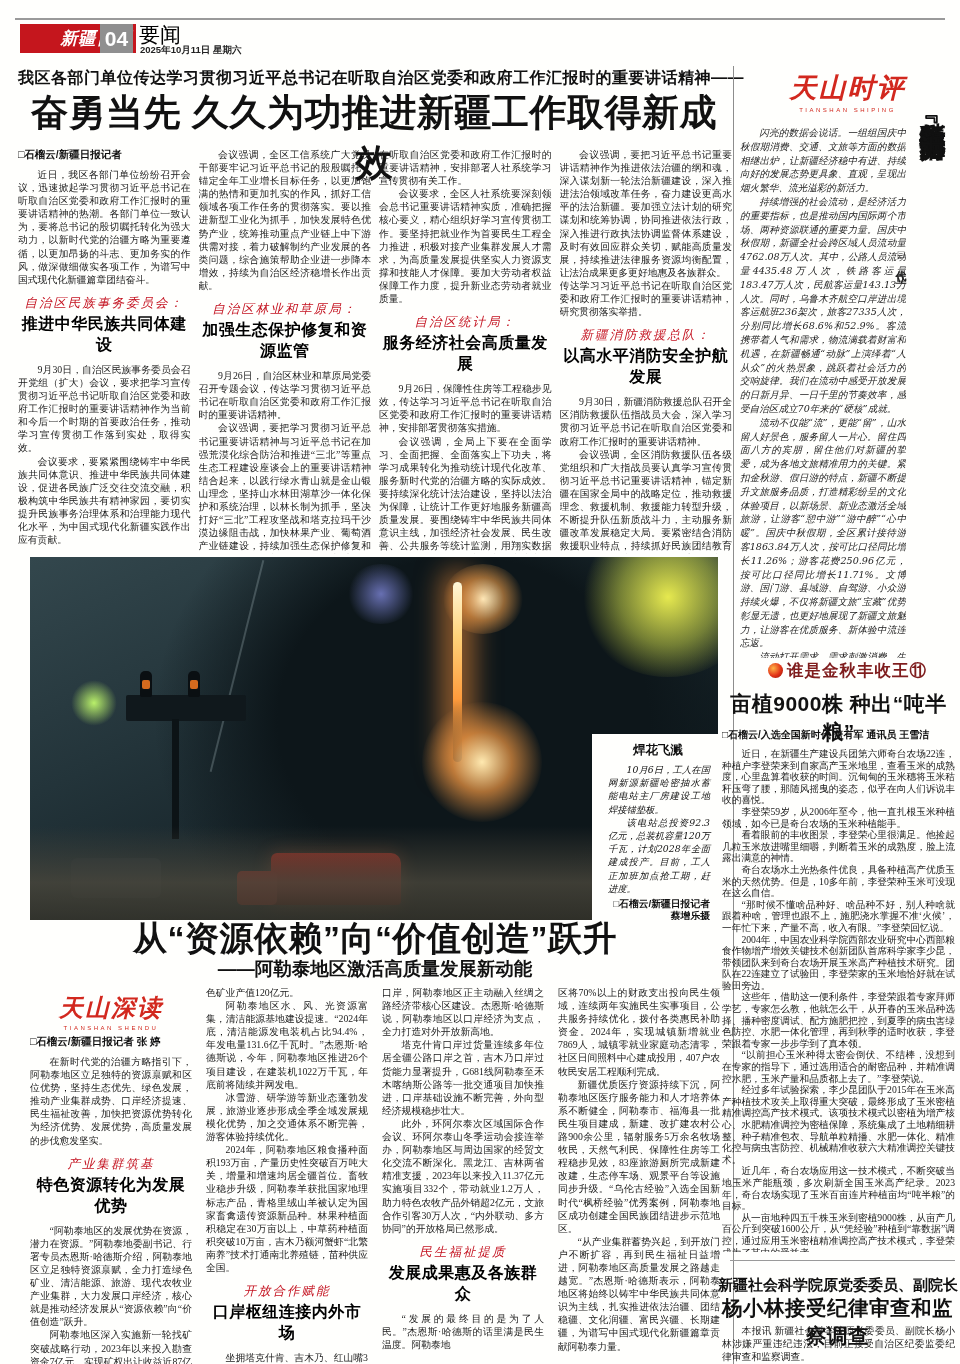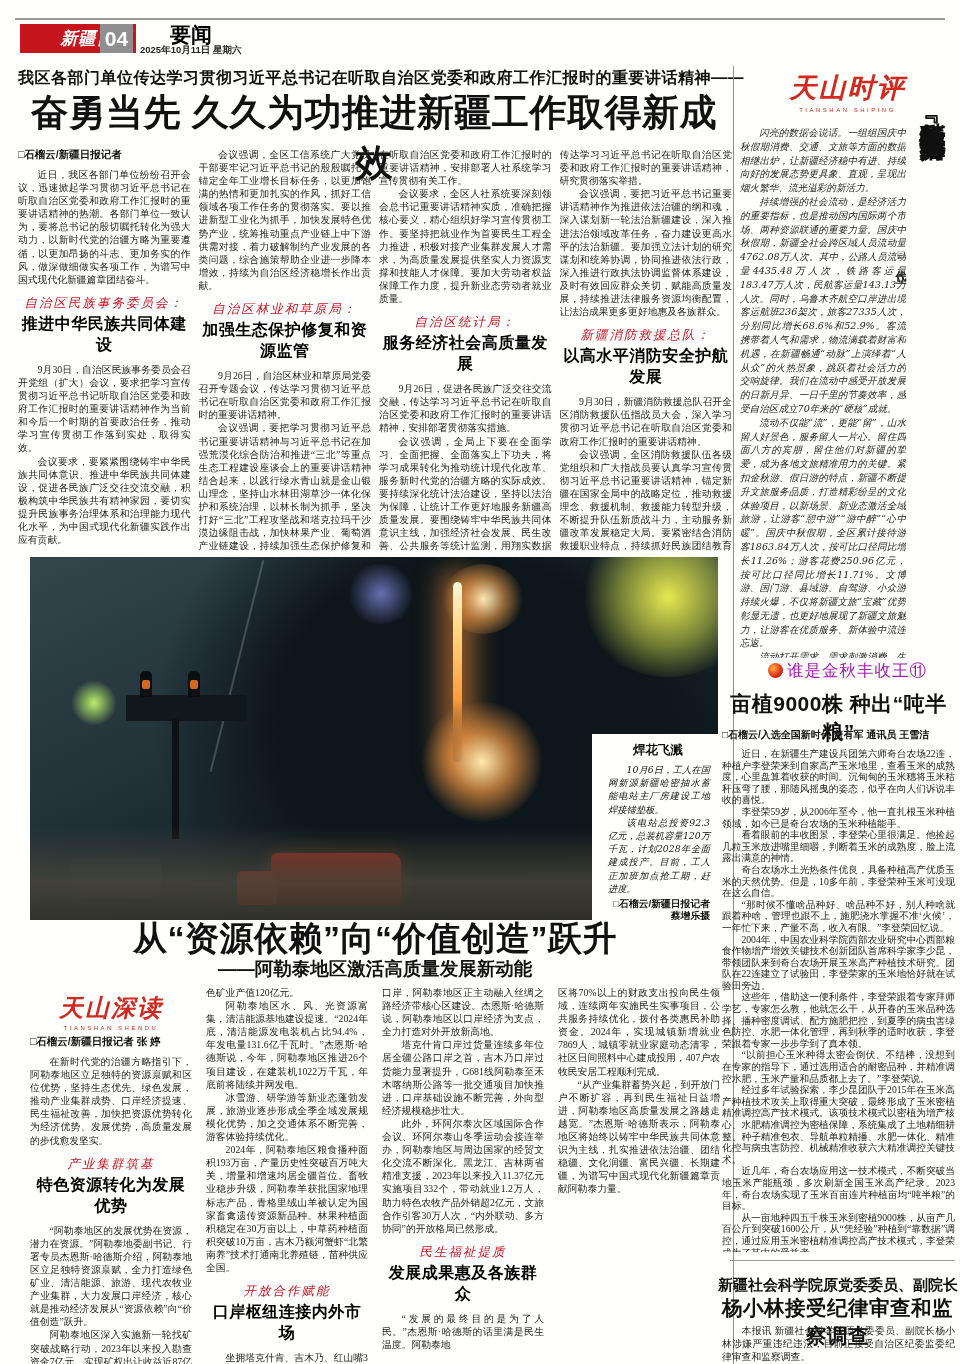--- a/index.html
+++ b/index.html
@@ -10,21 +10,21 @@
   
   .top-rule{position:absolute;left:15px;top:18px;width:930px;height:2px;background:#9a9a9a;}
   .masthead{position:absolute;left:20px;top:24px;height:34px;}
   .brand-box{position:absolute;left:0;top:0;width:79px;height:29px;background:#c5161d;color:#fff;
              font-family:"DejaVu Serif",serif;font-weight:900;font-style:italic;font-size:17px;
              display:flex;align-items:center;justify-content:center;letter-spacing:1px;padding-left:37px;}
   .page-box{position:absolute;left:80px;top:0;width:33px;height:29px;background:#8f8f8f;color:#fff;
             font-family:"Liberation Sans",sans-serif;font-weight:700;font-size:21px;
             display:flex;align-items:center;justify-content:center;}
   .section-name{position:absolute;left:119px;top:-3px;font-family:"Liberation Sans",sans-serif;
-                font-weight:700;font-size:21px;color:#000;white-space:nowrap;margin-left:31px;}
+                font-weight:400;font-size:21px;color:#000;white-space:nowrap;}
   .date-line{position:absolute;left:120px;top:20px;font-family:"Liberation Sans",sans-serif;
              font-weight:700;font-size:9.5px;color:#222;white-space:nowrap;text-align:center;}
 
   
   .lead-kicker{position:absolute;left:18px;top:68px;width:712px;font-family:"Liberation Sans",sans-serif;
                font-weight:700;font-size:16px;letter-spacing:.5px;white-space:nowrap;}
   .lead-headline{position:absolute;left:18px;top:88px;width:712px;text-align:center;
                  font-family:"Liberation Sans",sans-serif;font-weight:900;font-size:37px;letter-spacing:.5px;}
   .lead-cols{position:absolute;left:18px;top:148px;width:714px;height:406px;display:flex;gap:8px;overflow:hidden;}
   .col{flex:1;overflow:hidden;}
@@ -78,21 +78,21 @@
   .shiping-body{position:absolute;left:740px;top:126px;width:166px;height:532px;overflow:hidden;}
   .shiping-body .para{font-family:"DejaVu Serif",serif;font-style:italic;font-size:9.6px;line-height:13.8px;color:#222;}
   .shiping-vhead{position:absolute;left:913px;top:102px;height:400px;writing-mode:vertical-rl;text-orientation:upright;
                  font-family:"Liberation Sans",sans-serif;font-weight:900;font-size:26px;line-height:40px;letter-spacing:1px;color:#111;}
   .shiping-vby{position:absolute;left:893px;top:248px;writing-mode:vertical-rl;text-orientation:upright;
                font-family:"Liberation Sans",sans-serif;font-weight:700;font-size:11px;color:#222;letter-spacing:2px;}
 
   .badge{position:absolute;left:740px;top:660px;width:215px;text-align:center;white-space:nowrap;}
   .badge .dot{display:inline-block;width:15px;height:15px;border-radius:50%;vertical-align:-2px;margin-right:4px;
               background:radial-gradient(circle at 35% 35%,#ffb347 0%,#e23318 55%,#8e1208 100%);}
-  .badge .btxt{font-family:"Liberation Sans",sans-serif;font-weight:400;font-size:16.5px;color:#a21caf;
+  .badge .btxt{font-family:"Liberation Sans",sans-serif;font-weight:700;font-size:16.5px;color:#7f1d1d;
                letter-spacing:1px;text-shadow:0 0 1px #fff;text-align:right;}
   .harvest-headline{position:absolute;left:722px;top:690px;width:233px;text-align:center;
                     font-family:"Liberation Sans",sans-serif;font-weight:900;font-size:21px;letter-spacing:.5px;}
   .harvest-byline{position:absolute;left:722px;top:728px;width:233px;font-family:"Liberation Sans",sans-serif;
                   font-weight:700;font-size:10px;}
   .harvest-body{position:absolute;left:722px;top:748px;width:233px;height:504px;overflow:hidden;}
   .harvest-body .para{font-size:9.7px;line-height:11.6px;}
 
   .rail-hr{position:absolute;left:730px;top:1260px;width:225px;height:1px;background:#9a9a9a;}
   .brief-kicker{position:absolute;left:718px;top:1276px;width:240px;text-align:center;
@@ -150,26 +150,26 @@
         <p class="para" data-interactable="false">9月26日，自治区林业和草原局党委召开专题会议，传达学习贯彻习近平总书记在听取自治区党委和政府工作汇报时的重要讲话精神。</p>
         <p class="para" data-interactable="false">会议强调，要把学习贯彻习近平总书记重要讲话精神与习近平总书记在加强荒漠化综合防治和推进“三北”等重点生态工程建设座谈会上的重要讲话精神结合起来，以践行绿水青山就是金山银山理念，坚持山水林田湖草沙一体化保护和系统治理，以林长制为抓手，坚决打好“三北”工程攻坚战和塔克拉玛干沙漠边缘阻击战，加快林果产业、葡萄酒产业链建设，持续加强生态保护修复和资源监管，推动新疆林草事业高质量发展。</p>
       </div>
     <div class="col" data-interactable="false">
         <p class="para noind" data-interactable="false">在听取自治区党委和政府工作汇报时的重要讲话精神，安排部署人社系统学习宣传贯彻有关工作。</p>
         <p class="para" data-interactable="false">会议要求，全区人社系统要深刻领会总书记重要讲话精神实质，准确把握核心要义，精心组织好学习宣传贯彻工作。要坚持把就业作为首要民生工程全力推进，积极对接产业集群发展人才需求，为高质量发展提供坚实人力资源支撑和技能人才保障。要加大劳动者权益保障工作力度，提升新业态劳动者就业质量。</p>
         <div class="subhead" data-interactable="false">
           <div class="sh1" data-interactable="false">自治区统计局：</div>
           <div class="sh2" data-interactable="false">服务经济社会高质量发展</div>
         </div>
-        <p class="para" data-interactable="false">9月26日，促进各民族广泛交往交流交融，传达学习习近平总书记在听取自治区党委和政府工作汇报时的重要讲话精神，安排部署贯彻落实措施。</p>
+        <p class="para" data-interactable="false">9月26日，保障性住房等工程稳步见效，传达学习习近平总书记在听取自治区党委和政府工作汇报时的重要讲话精神，安排部署贯彻落实措施。</p>
         <p class="para" data-interactable="false">会议强调，全局上下要在全面学习、全面把握、全面落实上下功夫，将学习成果转化为推动统计现代化改革、服务新时代党的治疆方略的实际成效。要持续深化统计法治建设，坚持以法治为保障，让统计工作更好地服务新疆高质量发展。要围绕铸牢中华民族共同体意识主线，加强经济社会发展、民生改善、公共服务等统计监测，用翔实数据展现各族群众共建共享、交往交流交融的生动实践，展现中国式现代化新疆实践的丰硕成果。</p>
       </div>
     <div class="col" data-interactable="false">
+        <p class="para" data-interactable="false">会议强调，要把习近平总书记重要讲话精神作为推进依法治疆的纲和魂，深入谋划新一轮法治新疆建设，深入推进法治领域改革任务，奋力建设更高水平的法治新疆。要加强立法计划的研究谋划和统筹协调，协同推进依法行政，深入推进行政执法协调监督体系建设，及时有效回应群众关切，赋能高质量发展，持续推进法律服务资源均衡配置，让法治成果更多更好地惠及各族群众。</p>
         <p class="para noind" data-interactable="false">传达学习习近平总书记在听取自治区党委和政府工作汇报时的重要讲话精神，研究贯彻落实举措。</p>
-        <p class="para" data-interactable="false">会议强调，要把习近平总书记重要讲话精神作为推进依法治疆的纲和魂，深入谋划新一轮法治新疆建设，深入推进法治领域改革任务，奋力建设更高水平的法治新疆。要加强立法计划的研究谋划和统筹协调，协同推进依法行政，深入推进行政执法协调监督体系建设，及时有效回应群众关切，赋能高质量发展，持续推进法律服务资源均衡配置，让法治成果更多更好地惠及各族群众。</p>
         <div class="subhead" data-interactable="false">
           <div class="sh1" data-interactable="false">新疆消防救援总队：</div>
           <div class="sh2" data-interactable="false">以高水平消防安全护航发展</div>
         </div>
         <p class="para" data-interactable="false">9月30日，新疆消防救援总队召开全区消防救援队伍指战员大会，深入学习贯彻习近平总书记在听取自治区党委和政府工作汇报时的重要讲话精神。</p>
         <p class="para" data-interactable="false">会议强调，全区消防救援队伍各级党组织和广大指战员要认真学习宣传贯彻习近平总书记重要讲话精神，锚定新疆在国家全局中的战略定位，推动救援理念、救援机制、救援能力转型升级，不断提升队伍新质战斗力，主动服务新疆改革发展稳定大局。要紧密结合消防救援职业特点，持续抓好民族团结教育和民族团结联谊活动，营造手足相亲、守望相助的浓厚氛围，构筑中华民族共有精神家园。</p>
       </div>
   </div>
 
   <figure class="photo" data-interactable="false" style="margin:0;">
@@ -276,17 +276,18 @@
         <p class="para" data-interactable="false">塔克什肯口岸过货量连续多年位居全疆公路口岸之首，吉木乃口岸过货能力显著提升，G681线阿勒泰至禾木喀纳斯公路等一批交通项目加快推进，口岸基础设施不断完善，外向型经济规模稳步壮大。</p>
         <p class="para" data-interactable="false">此外，环阿尔泰次区域国际合作会议、环阿尔泰山冬季运动会接连举办，阿勒泰地区与周边国家的经贸文化交流不断深化。黑龙江、吉林两省精准支援，2023年以来投入11.37亿元实施项目332个，带动就业1.2万人，助力特色农牧产品外销超2亿元，文旅合作引客30万人次，“内外联动、多方协同”的开放格局已然形成。</p>
         <div class="subhead" data-interactable="false">
           <div class="sh1" data-interactable="false">民生福祉提质</div>
           <div class="sh2" data-interactable="false">发展成果惠及各族群众</div>
         </div>
         <p class="para" data-interactable="false">“发展的最终目的是为了人民。”杰恩斯·哈德斯的话里满是民生温度。阿勒泰地</p>
       </div>
     <div class="col" data-interactable="false">
         <p class="para noind" data-interactable="false">区将70%以上的财政支出投向民生领域，连续两年实施民生实事项目，公共服务持续优化，拨付各类惠民补助资金。2024年，实现城镇新增就业7869人，城镇零就业家庭动态清零，社区日间照料中心建成投用，407户农牧民安居工程顺利完成。</p>
+        <p class="para" data-interactable="false">新疆优质医疗资源持续下沉，阿勒泰地区医疗服务能力和人才培养体系不断健全，阿勒泰市、福海县一批民生项目建成，新建、改扩建农村公路900余公里，辐射服务5万余名牧场牧民，天然气利民、保障性住房等工程稳步见效，83座旅游厕所完成新建改建，生态停车场、观景平台等设施同步升级。“乌伦古经验”入选全国新时代“枫桥经验”优秀案例，阿勒泰地区成功创建全国民族团结进步示范地区。</p>
         <p class="para" data-interactable="false">“从产业集群蓄势兴起，到开放门户不断扩容，再到民生福祉日益增进，阿勒泰地区高质量发展之路越走越宽。”杰恩斯·哈德斯表示，阿勒泰地区将始终以铸牢中华民族共同体意识为主线，扎实推进依法治疆、团结稳疆、文化润疆、富民兴疆、长期建疆，为谱写中国式现代化新疆篇章贡献阿勒泰力量。</p>
       </div>
   </div>
 
 </div>
 
 </body></html>

